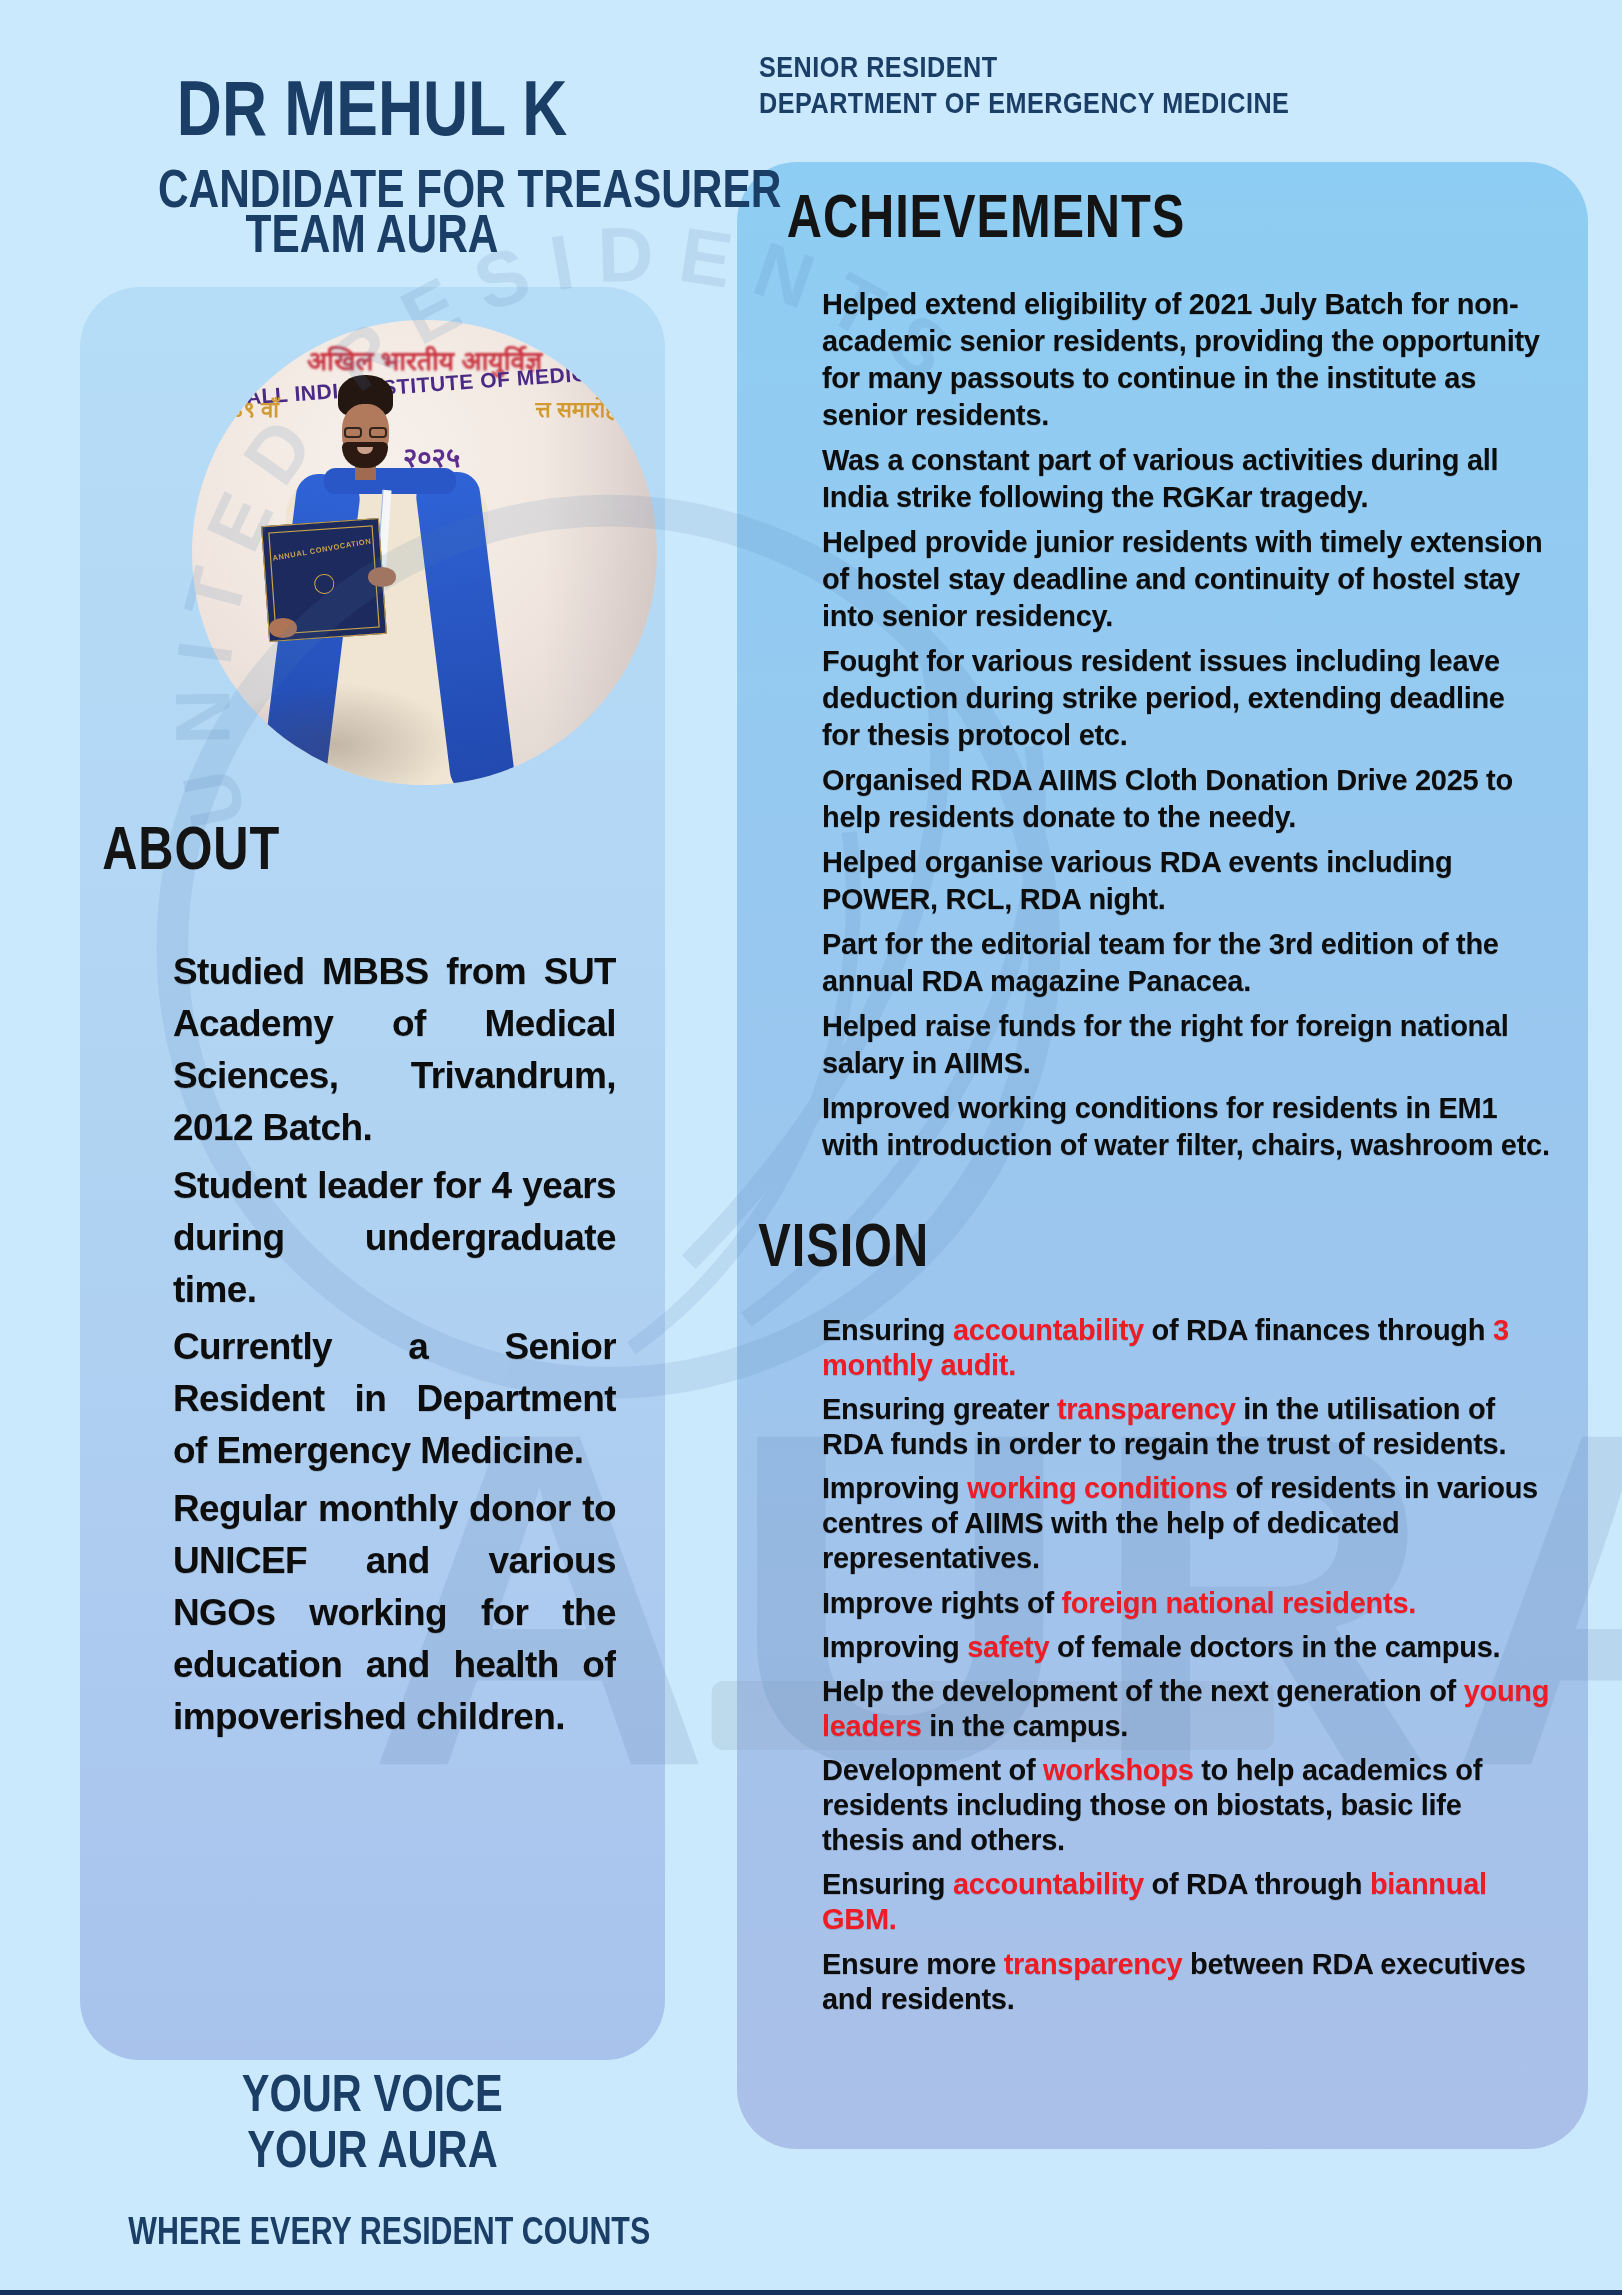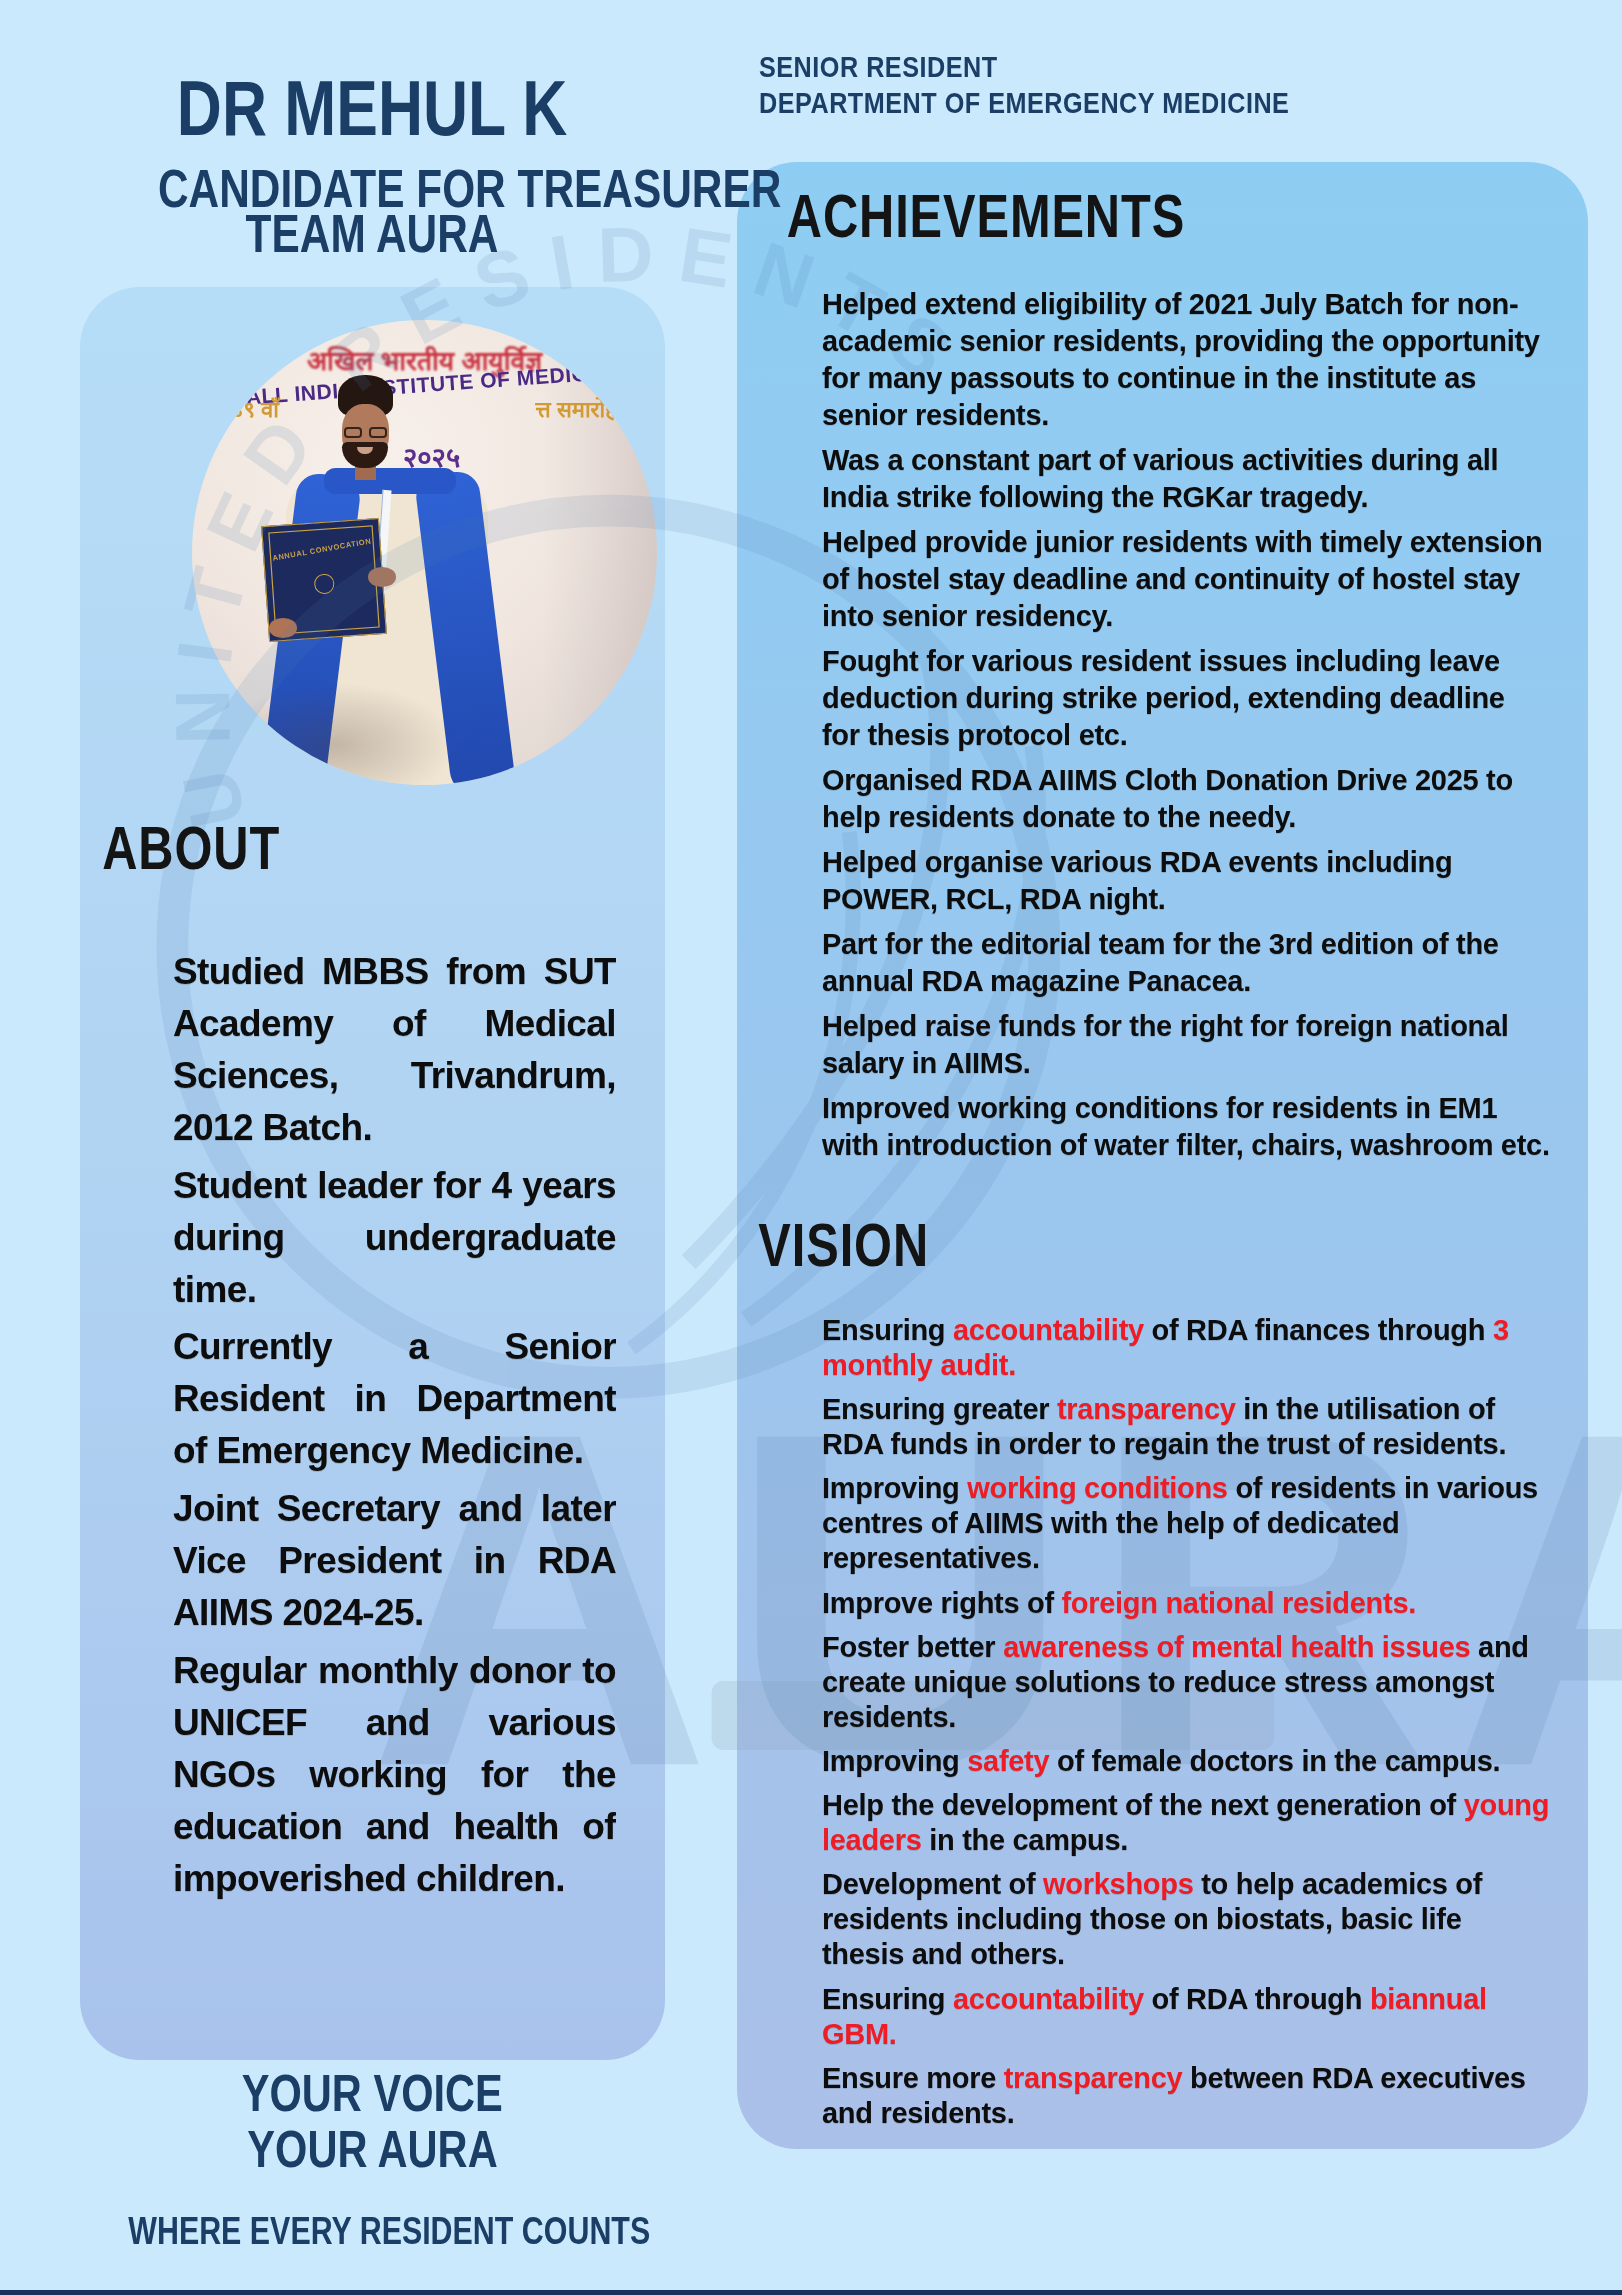--- a/index.html
+++ b/index.html
@@ -168,21 +168,20 @@
     <div class="role-line navy"><span class="cond-l">DEPARTMENT OF EMERGENCY MEDICINE</span></div>
   </div>
 
   <div class="txt section-title" style="left:80px;top:813px;width:585px;">
     <span class="cond">ABOUT</span>
   </div>
   <div class="list" style="left:173px;top:946px;width:443px;max-height:1010px;">
       <div class="b-item about-item">Studied MBBS from SUT Academy of Medical Sciences, Trivandrum, 2012 Batch.</div>
       <div class="b-item about-item">Student leader for 4 years during undergraduate time.</div>
       <div class="b-item about-item">Currently a Senior Resident in Department of Emergency Medicine.</div>
-      <div class="b-item about-item">Joint Secretary and later Vice President in RDA AIIMS 2024-25.</div>
       <div class="b-item about-item">Regular monthly donor to UNICEF and various NGOs working for the education and health of impoverished children.</div>
     </div>
 
   <div class="txt section-title" style="left:737px;top:181px;width:851px;">
     <span class="cond">ACHIEVEMENTS</span>
   </div>
   <div class="list" style="left:822px;top:286px;width:728px;max-height:930px;">
       <div class="b-item ach-item">Helped extend eligibility of 2021 July Batch for non-academic senior residents, providing the opportunity for many passouts to continue in the institute as senior residents.</div>
       <div class="b-item ach-item">Was a constant part of various activities during all India strike following the RGKar tragedy.</div>
       <div class="b-item ach-item">Helped provide junior residents with timely extension of hostel stay deadline and continuity of hostel stay into senior residency.</div>
@@ -195,21 +194,20 @@
     </div>
 
   <div class="txt section-title" style="left:737px;top:1210px;width:851px;">
     <span class="cond">VISION</span>
   </div>
   <div class="list" style="left:822px;top:1313px;width:728px;max-height:826px;">
       <div class="b-item vision-item"><span>Ensuring </span><span class="rd">accountability</span><span> of RDA finances through </span><span class="rd">3 monthly audit.</span></div>
       <div class="b-item vision-item"><span>Ensuring greater </span><span class="rd">transparency</span><span> in the utilisation of RDA funds in order to regain the trust of residents.</span></div>
       <div class="b-item vision-item"><span>Improving </span><span class="rd">working conditions</span><span> of residents in various centres of AIIMS with the help of dedicated representatives.</span></div>
       <div class="b-item vision-item"><span>Improve rights of </span><span class="rd">foreign national residents.</span></div>
-      <div class="b-item vision-item"><span>Foster better </span><span class="rd">awareness of mental health issues</span><span> and create unique solutions to reduce stress amongst residents.</span></div>
       <div class="b-item vision-item"><span>Improving </span><span class="rd">safety</span><span> of female doctors in the campus.</span></div>
       <div class="b-item vision-item"><span>Help the development of the next generation of </span><span class="rd">young leaders</span><span> in the campus.</span></div>
       <div class="b-item vision-item"><span>Development of </span><span class="rd">workshops</span><span> to help academics of residents including those on biostats, basic life thesis and others.</span></div>
       <div class="b-item vision-item"><span>Ensuring </span><span class="rd">accountability</span><span> of RDA through </span><span class="rd">biannual GBM.</span></div>
       <div class="b-item vision-item"><span>Ensure more </span><span class="rd">transparency</span><span> between RDA executives and residents.</span></div>
     </div>
 
   <div class="txt slogan">
     <div class="slogan-line navy"><span class="cond">YOUR VOICE</span></div>
     <div class="slogan-line navy"><span class="cond">YOUR AURA</span></div>

